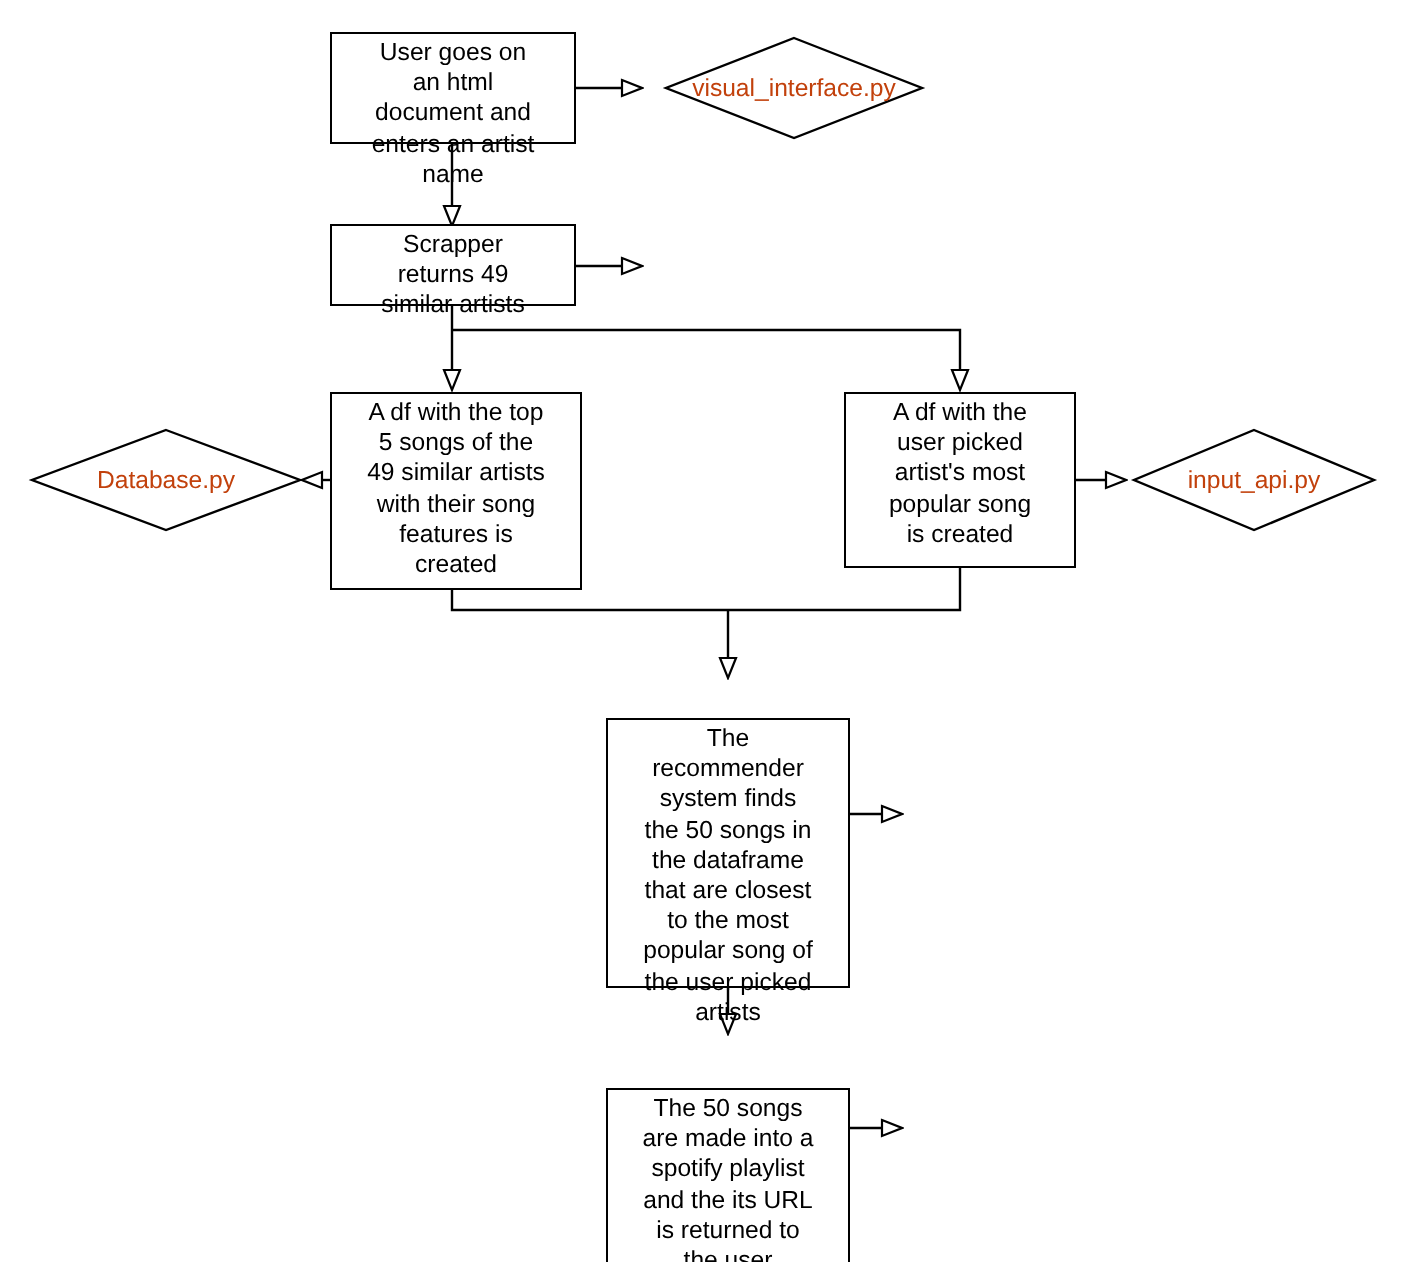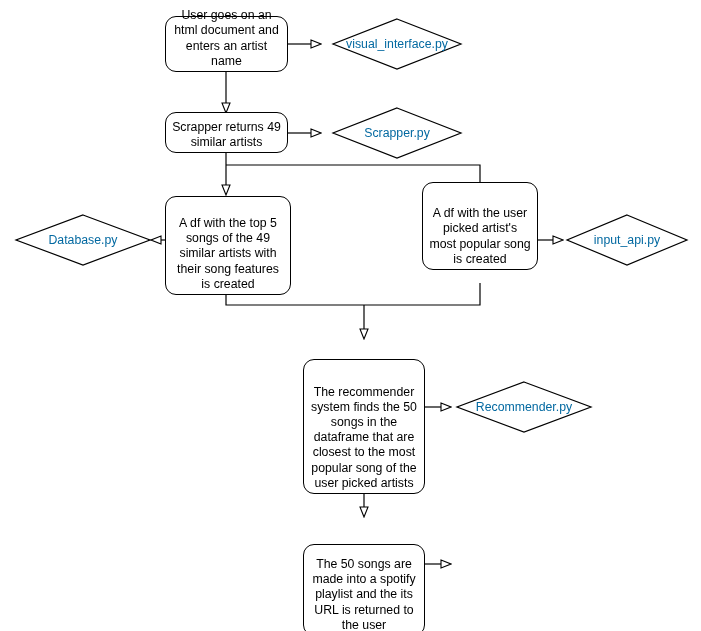--- a/index.html
+++ b/index.html
@@ -20,30 +20,30 @@
     left: 0;
     top: 0;
     width: 701px;
     height: 631px;
     pointer-events: none;
   }
   .node-box {
     position: absolute;
     box-sizing: border-box;
     border: 1.3px solid #000000;
-    border-radius: 11px;
+    border-radius: 0;
     background: #ffffff;
     display: flex;
-    align-items: flex-end;
+    align-items: flex-start;
     justify-content: center;
     text-align: center;
     color: #000000;
     font-size: 12.3px;
     line-height: 15.2px;
-    padding: 2px 6px;
+    padding: 2px 16px;
   }
   .node-box span { display: block; }
   .diamond-wrap {
     position: absolute;
   }
   .diamond-wrap svg {
     position: absolute;
     left: 0;
     top: 0;
     overflow: visible;
@@ -53,21 +53,21 @@
     left: 0;
     top: 0;
     width: 100%;
     height: 100%;
     display: flex;
     align-items: center;
     justify-content: center;
     text-align: center;
     font-size: 12.3px;
     line-height: 14px;
-    color: #0369a1;
+    color: #c2410c;
     white-space: nowrap;
   }
 </style>
 </head>
 <body>
 
 <div id="canvas">
 
   <svg class="edges" viewBox="0 0 701 631">
     <defs>
@@ -107,61 +107,49 @@
   </div>
 
   <div class="node-box" style="left:165px; top:112px; width:123px; height:41px;">
     <span>Scrapper returns 49 similar artists</span>
   </div>
 
   <div class="node-box" style="left:165px; top:196px; width:126px; height:99px;">
     <span>A df with the top 5 songs of the 49 similar artists with their song features is created</span>
   </div>
 
-  <div class="node-box" style="left:422px; top:182px; width:116px; height:88px;">
+  <div class="node-box" style="left:422px; top:196px; width:116px; height:88px;">
     <span>A df with the user picked artist's most popular song is created</span>
   </div>
 
   <div class="node-box" style="left:303px; top:359px; width:122px; height:135px;">
     <span>The recommender system finds the 50 songs in the dataframe that are closest to the most popular song of the user picked artists</span>
   </div>
 
   <div class="node-box" style="left:303px; top:544px; width:122px; height:92px;">
     <span>The 50 songs are made into a spotify playlist and the its URL is returned to the user</span>
   </div>
 
   <div class="diamond-wrap" style="left:332px; top:18px; width:130px; height:52px;">
     <svg width="130" height="52" viewBox="0 0 130 52">
       <polygon points="65,1 129,26 65,51 1,26" fill="#ffffff" stroke="#000000" stroke-width="1.2"></polygon>
     </svg>
     <div class="diamond-label">visual_interface.py</div>
   </div>
 
-  <div class="diamond-wrap" style="left:332px; top:107px; width:130px; height:52px;">
-    <svg width="130" height="52" viewBox="0 0 130 52">
-      <polygon points="65,1 129,26 65,51 1,26" fill="#ffffff" stroke="#000000" stroke-width="1.2"></polygon>
-    </svg>
-    <div class="diamond-label">Scrapper.py</div>
-  </div>
 
   <div class="diamond-wrap" style="left:566px; top:214px; width:122px; height:52px;">
     <svg width="122" height="52" viewBox="0 0 122 52">
       <polygon points="61,1 121,26 61,51 1,26" fill="#ffffff" stroke="#000000" stroke-width="1.2"></polygon>
     </svg>
     <div class="diamond-label">input_api.py</div>
   </div>
 
   <div class="diamond-wrap" style="left:15px; top:214px; width:136px; height:52px;">
     <svg width="136" height="52" viewBox="0 0 136 52">
       <polygon points="68,1 135,26 68,51 1,26" fill="#ffffff" stroke="#000000" stroke-width="1.2"></polygon>
     </svg>
     <div class="diamond-label">Database.py</div>
   </div>
 
-  <div class="diamond-wrap" style="left:456px; top:381px; width:136px; height:52px;">
-    <svg width="136" height="52" viewBox="0 0 136 52">
-      <polygon points="68,1 135,26 68,51 1,26" fill="#ffffff" stroke="#000000" stroke-width="1.2"></polygon>
-    </svg>
-    <div class="diamond-label">Recommender.py</div>
-  </div>
 
 
 </div>
 
 </body></html>

